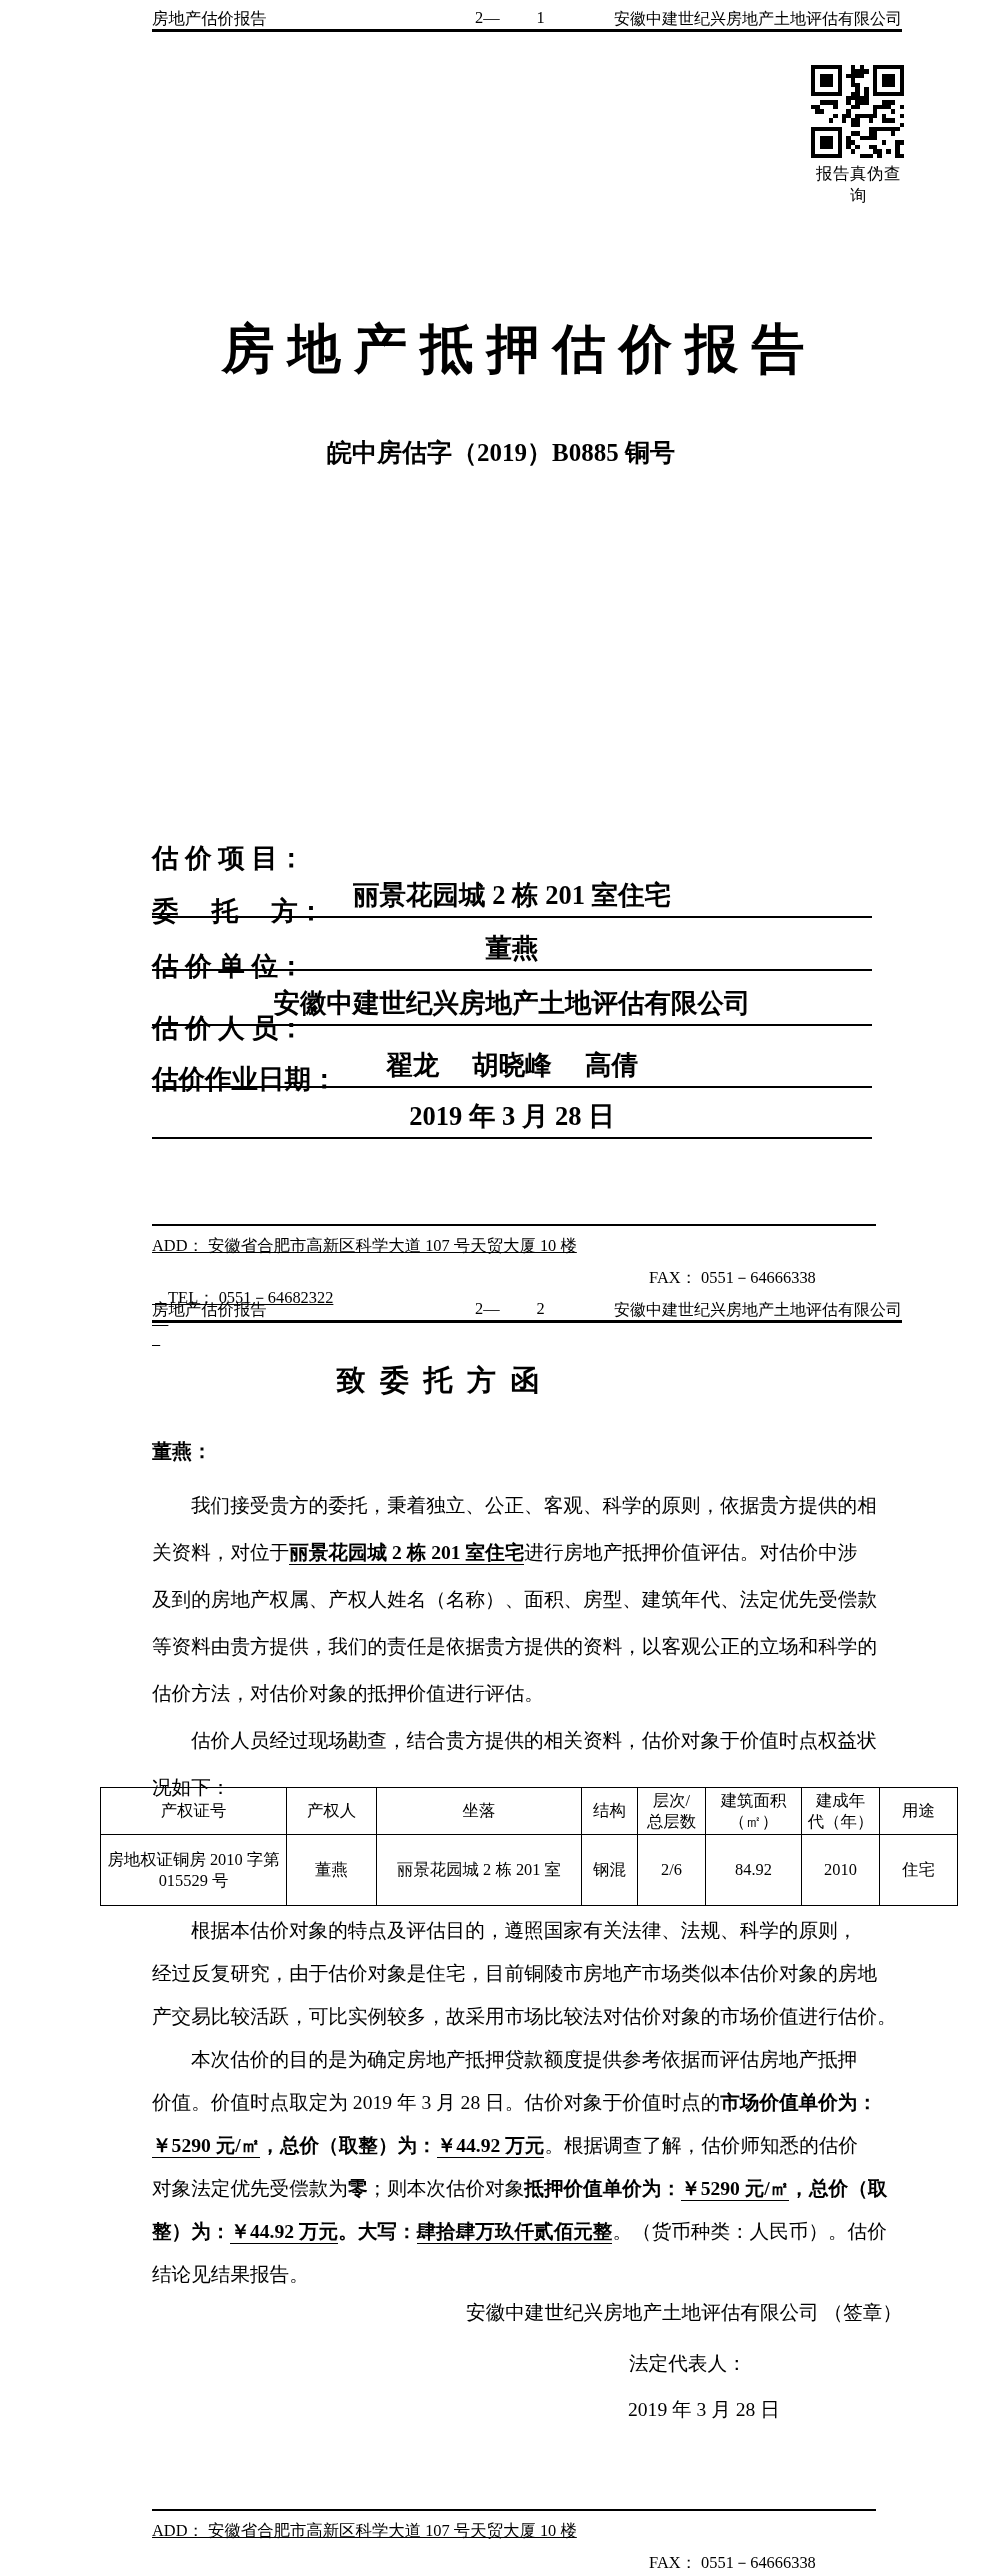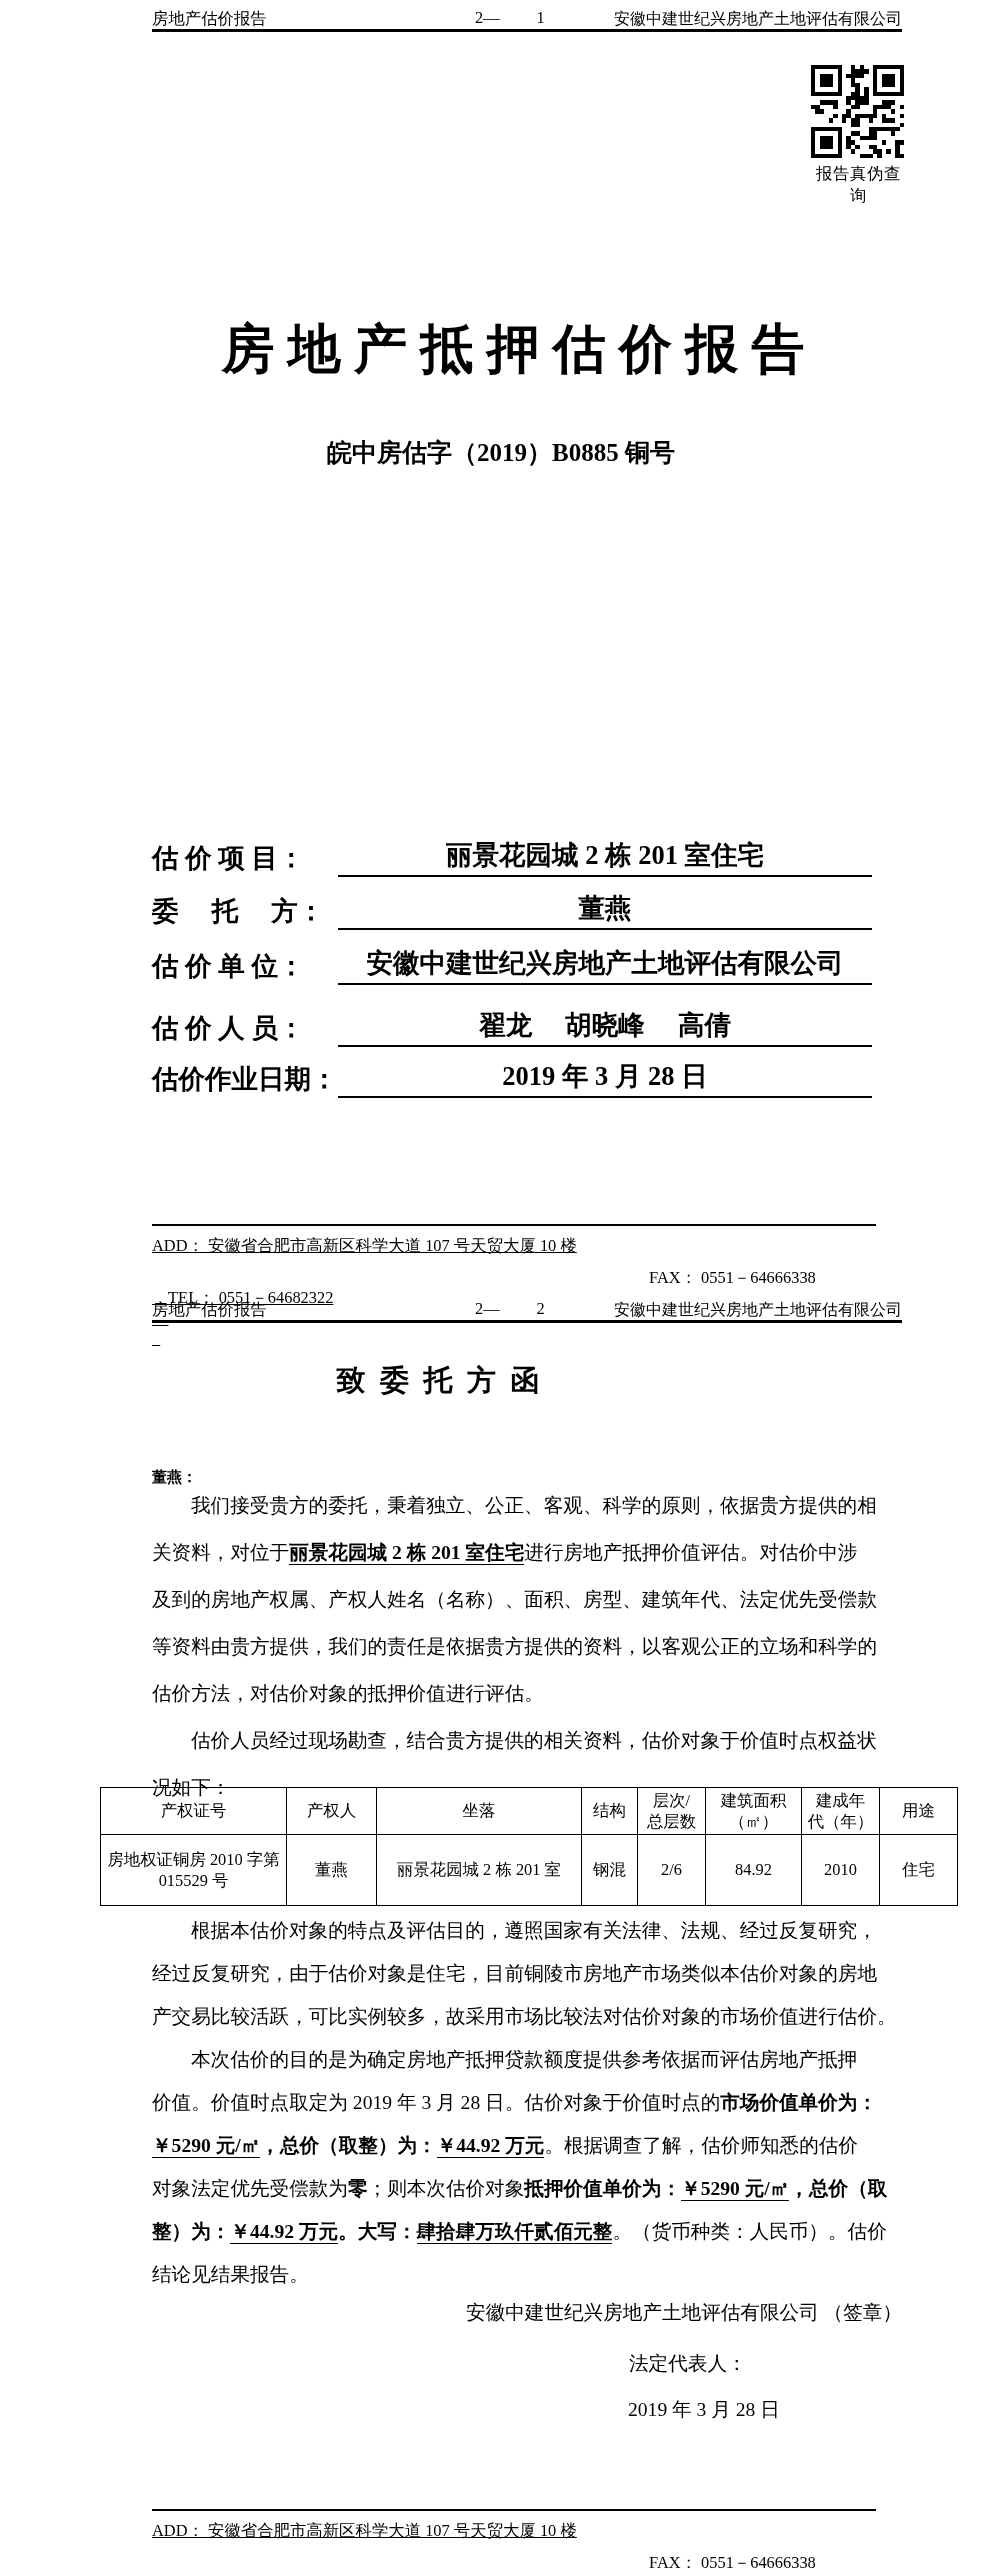--- a/index.html
+++ b/index.html
@@ -21,33 +21,33 @@
   .runhead .hright{position:absolute;right:0;top:3.8px;font-size:16px;}
   
   .qrwrap{left:811px;top:65px;width:95px;text-align:center;}
   .qrwrap svg{display:block;}
   .qrcap{margin-top:5px;font-size:16.4px;font-weight:normal;letter-spacing:0.6px;}
   
   .doctitle{left:12px;top:314px;width:1002px;text-align:center;
     font-size:53px;font-weight:bold;}
   .docsub{left:0;top:436px;width:1002px;text-align:center;
     font-size:25px;font-weight:bold;}
-  .frow{left:152px;width:750px;height:37px;display:flex;align-items:flex-end;}
+  .frow{left:152px;width:750px;height:37px;display:flex;flex-direction:column;}
   .flabel{width:186px;font-size:26.5px;font-weight:bold;flex:none;padding-bottom:1.3px;}
   .fval{flex:1;margin-right:30px;border-bottom:2.5px solid #000;text-align:center;
     font-size:26.5px;font-weight:bold;padding-bottom:2.5px;}
   
   .runfoot{left:152px;width:724px;border-top:2.5px solid #000;font-size:16.4px;text-decoration:underline;}
   .runfoot .addline{margin-top:8.8px;white-space:pre;}
   .runfoot .telline{margin-top:10px;position:relative;white-space:pre;}
   .runfoot .fax{position:absolute;left:497px;top:0;white-space:pre;}
   
   .lettertitle{left:0;top:1361px;width:876px;text-align:center;
     font-size:29px;font-weight:bold;}
-  .salut{left:152px;top:1468px;font-size:15px;font-weight:bold;}
+  .salut{left:152px;top:1438px;font-size:20px;font-weight:bold;}
   .bodyblock{left:152px;width:755px;font-size:19.6px;}
   .bodyblock .bline{height:47px;line-height:47px;white-space:pre;overflow:visible;}
   .bodyblock.tight .bline{height:43px;line-height:43px;}
   .bline.ind{padding-left:39px;}
   
   .proptable{left:100px;top:1787px;}
   table{border-collapse:collapse;table-layout:fixed;width:857px;}
   th,td{border:1.3px solid #000;text-align:center;vertical-align:middle;
     font-size:16.4px;font-weight:normal;white-space:pre-line;line-height:21.5px;padding:0 2.5px;box-sizing:border-box;}
   th{height:47px;}
@@ -283,21 +283,21 @@
       <td>2/6</td>
       <td>84.92</td>
       <td>2010</td>
       <td>住宅</td>
     </tr>
   </tbody>
     </table>
 </div>
 
 <div class="abs bodyblock tight" style="top:1909px;">
-    <div class="bline ind"><span>根据本估价对象的特点及评估目的，遵照国家有关法律、法规、经过反复研究，</span></div>
+    <div class="bline ind"><span>根据本估价对象的特点及评估目的，遵照国家有关法律、法规、科学的原则，</span></div>
     <div class="bline"><span>经过反复研究，由于估价对象是住宅，目前铜陵市房地产市场类似本估价对象的房地</span></div>
     <div class="bline"><span>产交易比较活跃，可比实例较多，故采用市场比较法对估价对象的市场价值进行估价。</span></div>
     <div class="bline ind"><span>本次估价的目的是为确定房地产抵押贷款额度提供参考依据而评估房地产抵押</span></div>
     <div class="bline"><span>价值。价值时点取定为 2019 年 3 月 28 日。估价对象于价值时点的</span><span class="b">市场价值单价为：</span></div>
     <div class="bline"><span class="b u">￥5290 元/㎡</span><span class="b">，总价（取整）为：</span><span class="b u">￥44.92 万元</span><span>。根据调查了解，估价师知悉的估价</span></div>
     <div class="bline"><span>对象法定优先受偿款为</span><span class="b">零</span><span>；则本次估价对象</span><span class="b">抵押价值单价为：</span><span class="b u">￥5290 元/㎡</span><span class="b">，总价（取</span></div>
     <div class="bline"><span class="b">整）为：</span><span class="b u">￥44.92 万元</span><span class="b">。大写：</span><span class="b u">肆拾肆万玖仟贰佰元整</span><span>。（货币种类：人民币）。估价</span></div>
     <div class="bline"><span>结论见结果报告。</span></div>
   </div>
 

